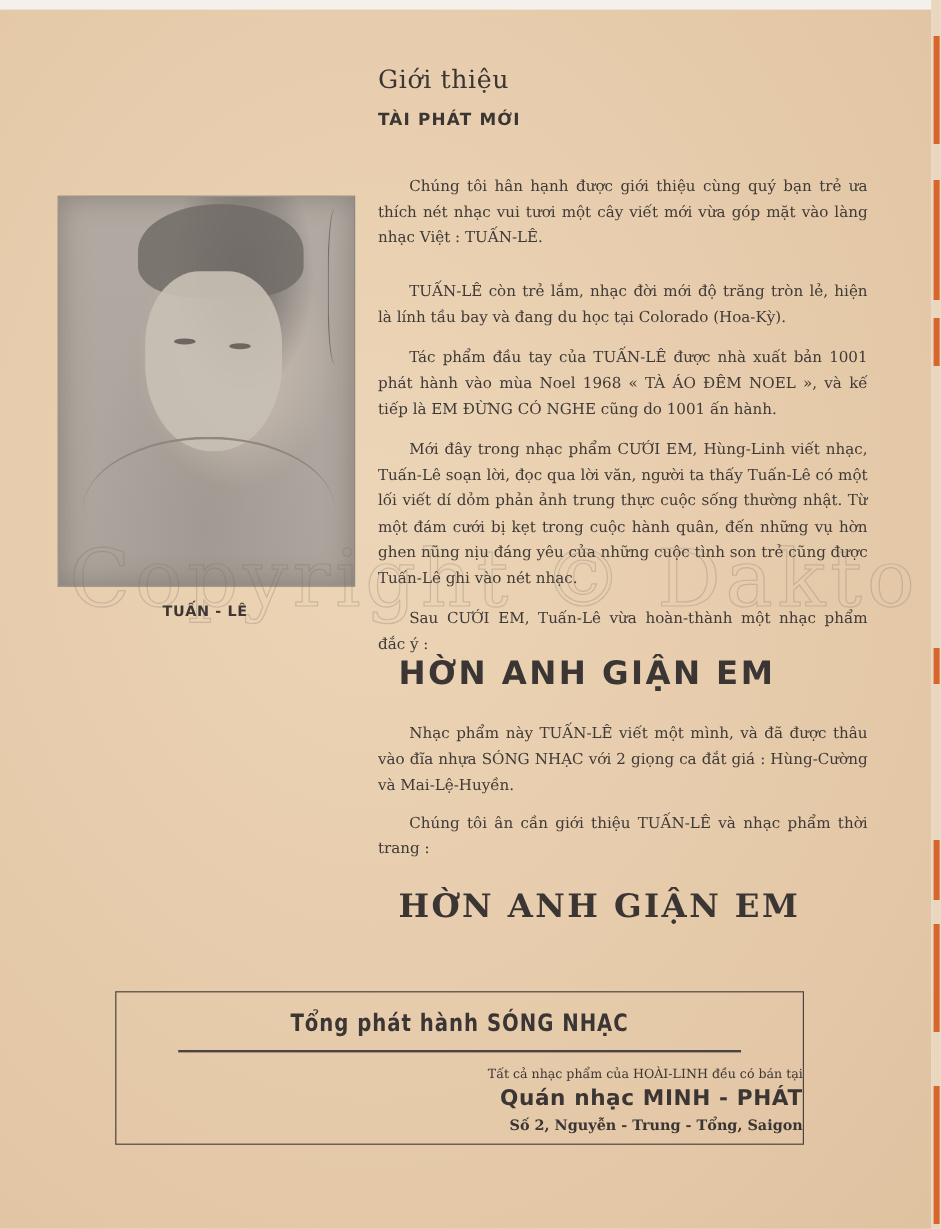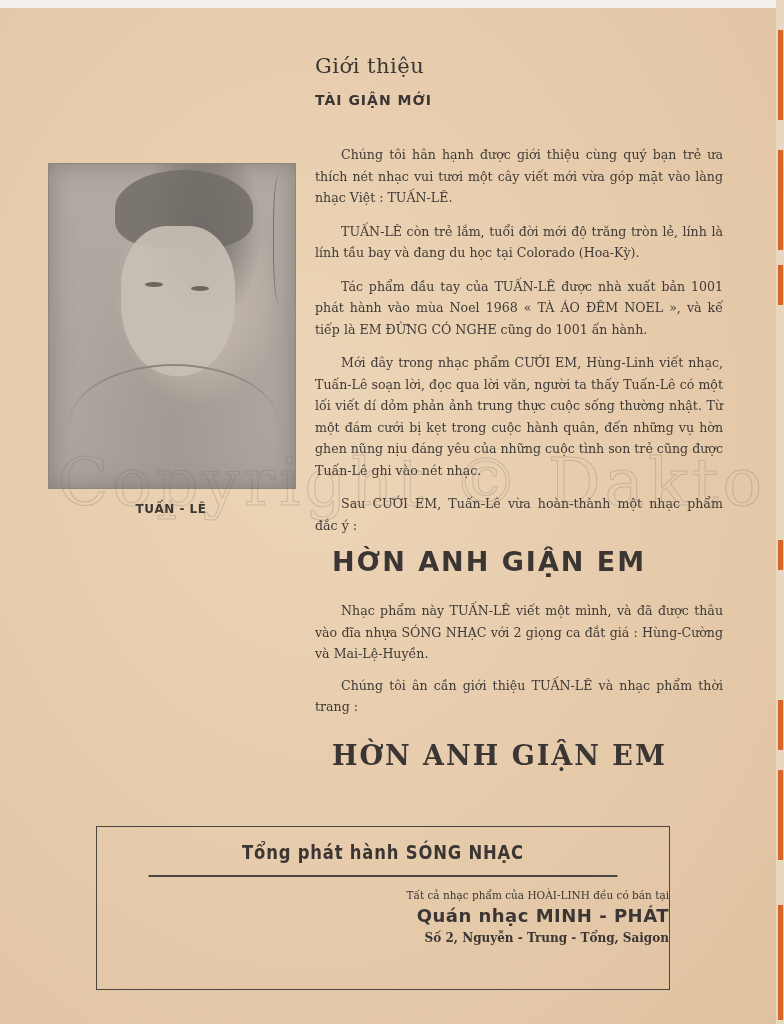--- a/index.html
+++ b/index.html
@@ -153,21 +153,21 @@
       letter-spacing: 4px;
       white-space: nowrap;
       pointer-events: none;
     }
 
     .distributor-box {
       position: absolute;
       left: 96px;
       top: 818px;
       width: 574px;
-      height: 164px;
+      height: 128px;
       border: 1.5px solid #4b4541;
       box-sizing: border-box;
     }
     .distributor-title {
       height: 48px;
       border-bottom: 2px solid #4b4541;
       text-align: center;
       line-height: 50px;
       font-size: 20px;
       font-weight: bold;
@@ -182,35 +182,35 @@
     .dist-line.l1 { font-size: 10.5px; margin-top: 12px; }
     .dist-line.l2 { font-size: 18px; font-weight: bold; margin-top: 4px; letter-spacing: 0.5px; }
     .dist-line.l3 { font-size: 12px; font-weight: bold; margin-top: 5px; }
   </style>
 </head>
 <body>
 
 <div class="page">
 
   <div class="heading-1 serif">Giới thiệu</div>
-  <div class="heading-2 sans">TÀI GIẬN MỚI</div>
+  <div class="heading-2 sans">TÀI PHÁT MỚI</div>
 
   <div class="photo">
     <div class="hair"></div>
     <div class="face"></div>
     <div class="eye" style="left:96px;top:118px;"></div>
     <div class="eye" style="left:142px;top:122px;"></div>
     <div class="collar"></div>
     <div class="signature"></div>
   </div>
   <div class="caption sans">TUẤN - LÊ</div>
 
   <div class="body-text serif" style="top:136px;">
-    <p style="margin-bottom:12px;">Chúng tôi hân hạnh được giới thiệu cùng quý bạn trẻ ưa thích nét nhạc vui tươi một cây viết mới vừa góp mặt vào làng nhạc Việt : TUẤN-LÊ.</p>
-    <p style="margin-bottom:12px;">TUẤN-LÊ còn trẻ lắm, tuổi đời mới độ trăng tròn lẻ, lính là lính tầu bay và đang du học tại Colorado (Hoa-Kỳ).</p>
+    <p style="margin-bottom:23px;">Chúng tôi hân hạnh được giới thiệu cùng quý bạn trẻ ưa thích nét nhạc vui tươi một cây viết mới vừa góp mặt vào làng nhạc Việt : TUẤN-LÊ.</p>
+    <p style="margin-bottom:12px;">TUẤN-LÊ còn trẻ lắm, nhạc đời mới độ trăng tròn lẻ, hiện là lính tầu bay và đang du học tại Colorado (Hoa-Kỳ).</p>
     <p style="margin-bottom:12px;">Tác phẩm đầu tay của TUẤN-LÊ được nhà xuất bản 1001 phát hành vào mùa Noel 1968 « TÀ ÁO ĐÊM NOEL », và kế tiếp là EM ĐỪNG CÓ NGHE cũng do 1001 ấn hành.</p>
     <p style="margin-bottom:12px;">Mới đây trong nhạc phẩm CƯỚI EM, Hùng-Linh viết nhạc, Tuấn-Lê soạn lời, đọc qua lời văn, người ta thấy Tuấn-Lê có một lối viết dí dỏm phản ảnh trung thực cuộc sống thường nhật. Từ một đám cưới bị kẹt trong cuộc hành quân, đến những vụ hờn ghen nũng nịu đáng yêu của những cuộc tình son trẻ cũng được Tuấn-Lê ghi vào nét nhạc.</p>
     <p>Sau CƯỚI EM, Tuấn-Lê vừa hoàn-thành một nhạc phẩm đắc ý :</p>
   </div>
 
   <div class="song-title sans" style="top:538px;">HỜN ANH GIẬN EM</div>
 
   <div class="body-text serif" style="top:592px;">
     <p style="margin-bottom:10px;">Nhạc phẩm này TUẤN-LÊ viết một mình, và đã được thâu vào đĩa nhựa SÓNG NHẠC với 2 giọng ca đắt giá : Hùng-Cường và Mai-Lệ-Huyền.</p>
     <p>Chúng tôi ân cần giới thiệu TUẤN-LÊ và nhạc phẩm thời trang :</p>

